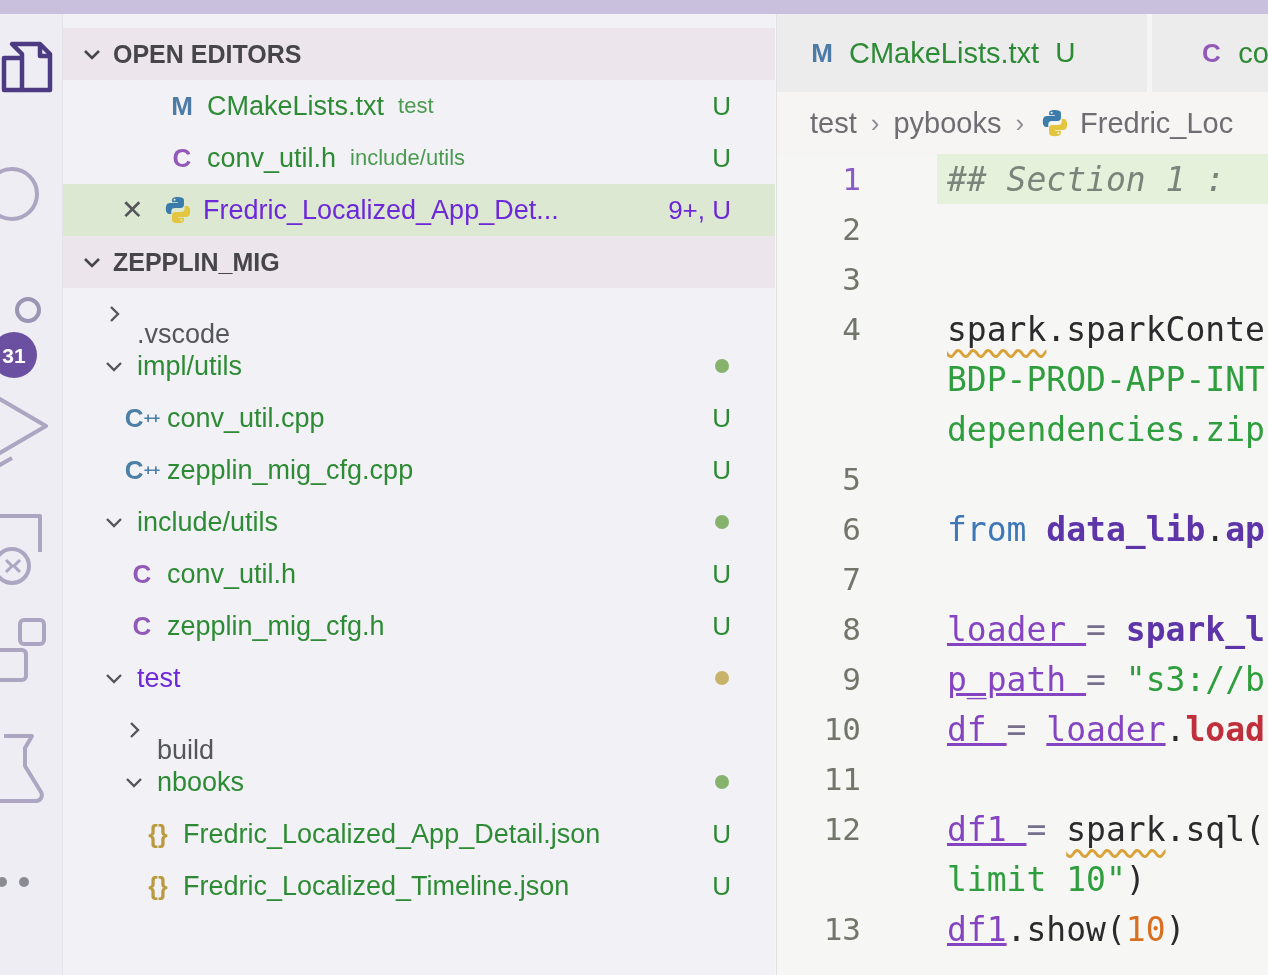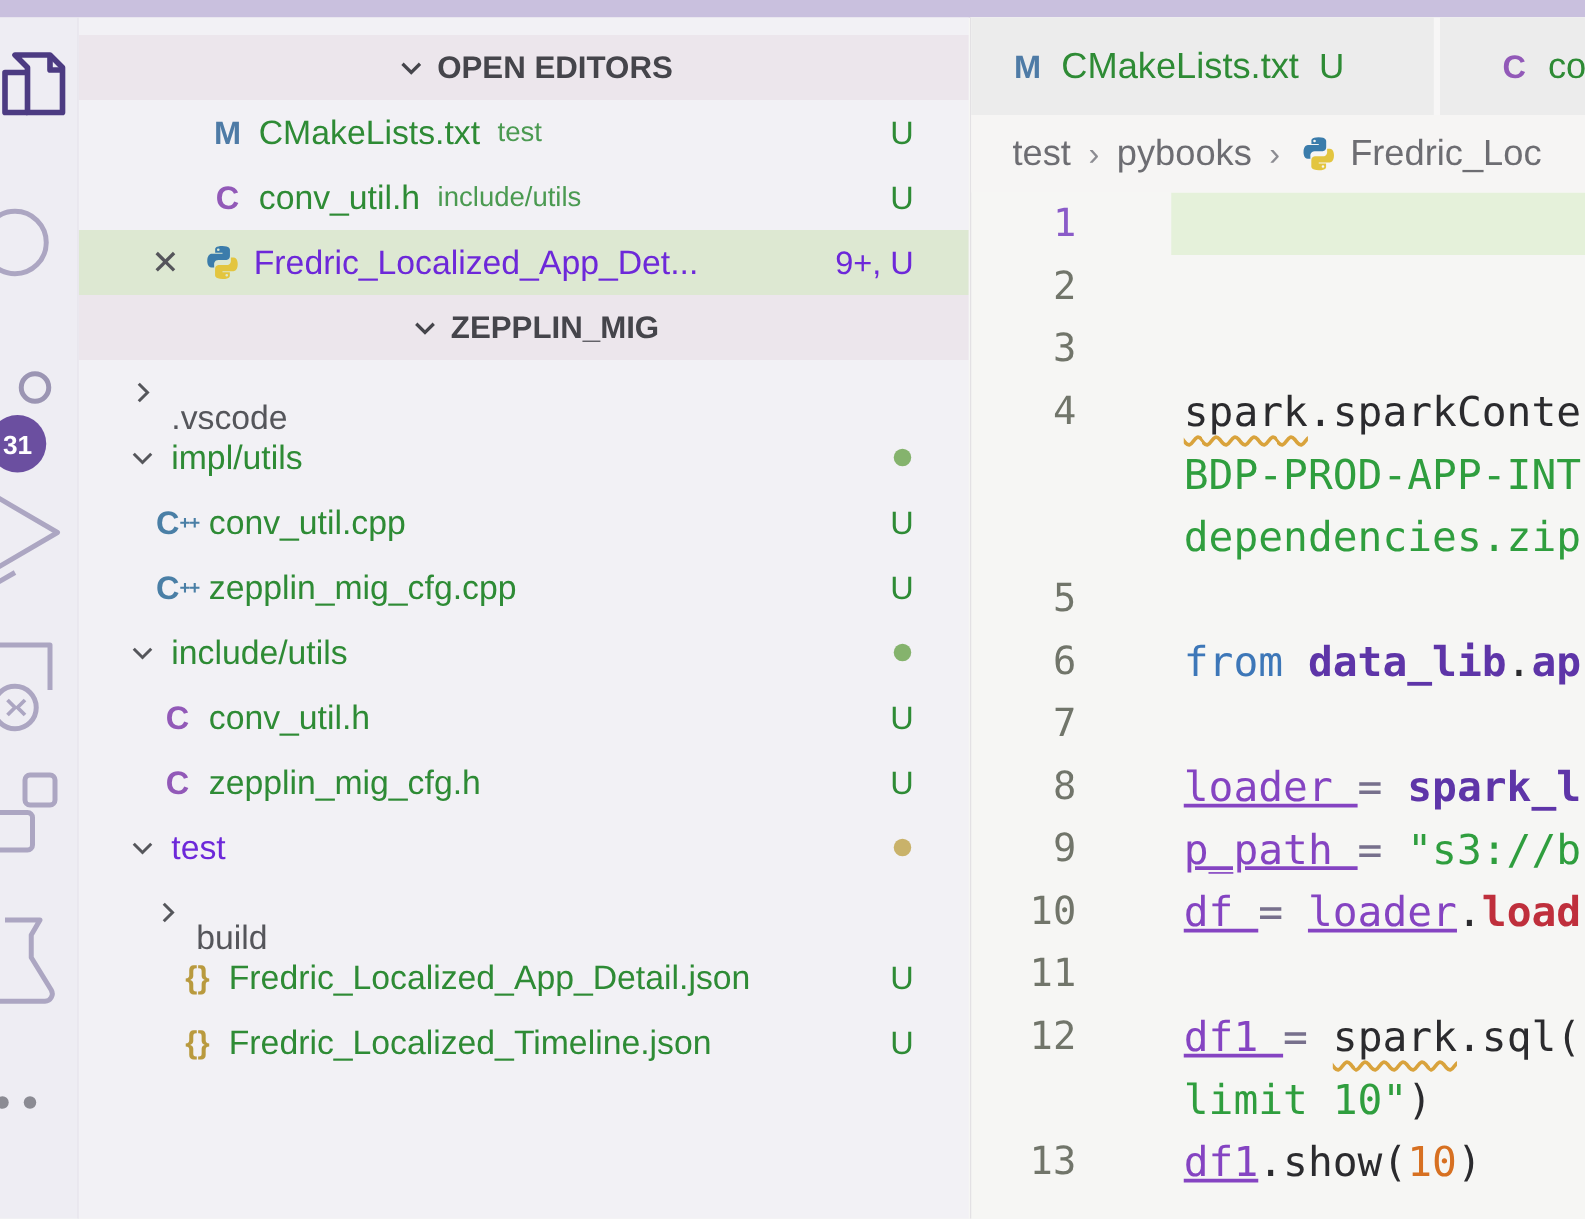--- a/index.html
+++ b/index.html
@@ -16,21 +16,21 @@
     background:#eeedf3;border-right:1px solid #e4e2e9;overflow:hidden;}
   .activitybar svg{position:absolute;left:-6px;top:0;}
   .ab-badge-text{font:700 21px "Liberation Sans",sans-serif;fill:#ffffff;}
   
   .sidebar{position:absolute;left:63px;top:14px;width:712px;height:961px;
     background:#f2f1f5;overflow:hidden;}
   .sb-title{height:72px;display:flex;align-items:center;padding-left:48px;position:relative;}
   .sb-title .label{font-size:24px;color:#54545a;letter-spacing:1px;}
   .sb-more{position:absolute;right:42px;top:18px;font-size:30px;color:#5c5c62;letter-spacing:3px;cursor:default;}
   .sb-gap{height:14px;}
-  .sb-header{height:52px;display:flex;align-items:center;background:#ece6ec;padding-left:18px;justify-content:center;}
+  .sb-header{height:52px;display:flex;align-items:center;background:#ece6ec;padding-left:18px;}
   .sb-header .chev{margin-right:10px;}
   .sb-header .label{font-size:25px;font-weight:700;color:#45454b;}
   .row{height:52px;display:flex;align-items:center;position:relative;font-size:27px;}
   .row.selected{background:#dde8d2;}
   .row .name{white-space:nowrap;}
   .row .desc{font-size:22px;margin-left:14px;opacity:.85;white-space:nowrap;}
   .green{color:#2e8b35;}
   .gray{color:#55565b;margin-top:40px;}
   .gold{color:#6d28d9;}
   .ubadge{font-size:26px;margin-left:auto;margin-right:44px;white-space:nowrap;}
@@ -224,20 +224,29 @@
         <span class="dot golddot"></span>
       </div>
       <div class="row" style="padding-left: 60px;">
         <span class="chev tree-chev">
           <svg width="22" height="22">
             <polyline points="8,4 15,11 8,18" fill="none" stroke="#55565b" stroke-width="2.4"></polyline>
           </svg>
         </span>
         <span class="name gray">build</span>
       </div>
+      <div class="row" style="padding-left: 60px;">
+        <span class="chev tree-chev">
+          <svg width="22" height="22">
+            <polyline points="4,8 11,15 18,8" fill="none" stroke="#55565b" stroke-width="2.4"></polyline>
+          </svg>
+        </span>
+        <span class="name green">nbooks</span>
+        <span class="dot greendot"></span>
+      </div>
       <div class="row" style="padding-left: 76px;">
         <span class="fi json">{}</span>
         <span class="name green">Fredric_Localized_App_Detail.json</span>
         <span class="ubadge green">U</span>
       </div>
       <div class="row" style="padding-left: 76px;">
         <span class="fi json">{}</span>
         <span class="name green">Fredric_Localized_Timeline.json</span>
         <span class="ubadge green">U</span>
       </div>
@@ -264,20 +273,21 @@
     <span class="pyicon py-slot"><svg width="30" height="30" viewBox="0 0 24 24">
           <path fill="#3b7cab" d="M11.9 1.5c-4.9 0-4.6 2.1-4.6 2.1l.01 2.2h4.7v.66H5.4s-3.15-.36-3.15 4.6c0 0-.06 4.2 2.75 4.2h1.64v-2.1s-.09-2.8 2.77-2.8h4.67s2.68.04 2.68-2.6V4s.4-2.5-4.86-2.5zm-2.6 1.5a.84.84 0 1 1 0 1.68.84.84 0 0 1 0-1.68z"></path>
           <path fill="#e3c53f" d="M12.1 22.5c4.9 0 4.6-2.1 4.6-2.1l-.01-2.2h-4.7v-.66h6.61s3.15.36 3.15-4.6c0 0 .06-4.2-2.75-4.2h-1.64v2.1s.09 2.8-2.77 2.8H9.92s-2.68-.04-2.68 2.6V20s-.4 2.5 4.86 2.5zm2.6-1.5a.84.84 0 1 1 0-1.68.84.84 0 0 1 0 1.68z"></path>
         </svg></span>
     <span>Fredric_Loc</span>
   </div>
   <div class="code" id="code-area">
       <div class="cline">
         <div class="hl"></div>
         <span class="gutter active">1</span>
+        <span class="ctext"><span class="tk cm">## Section 1 :</span></span>
       </div>
       <div class="cline">
         <span class="gutter">2</span>
         <span class="ctext"></span>
       </div>
       <div class="cline">
         <span class="gutter">3</span>
         <span class="ctext"></span>
       </div>
       <div class="cline">

